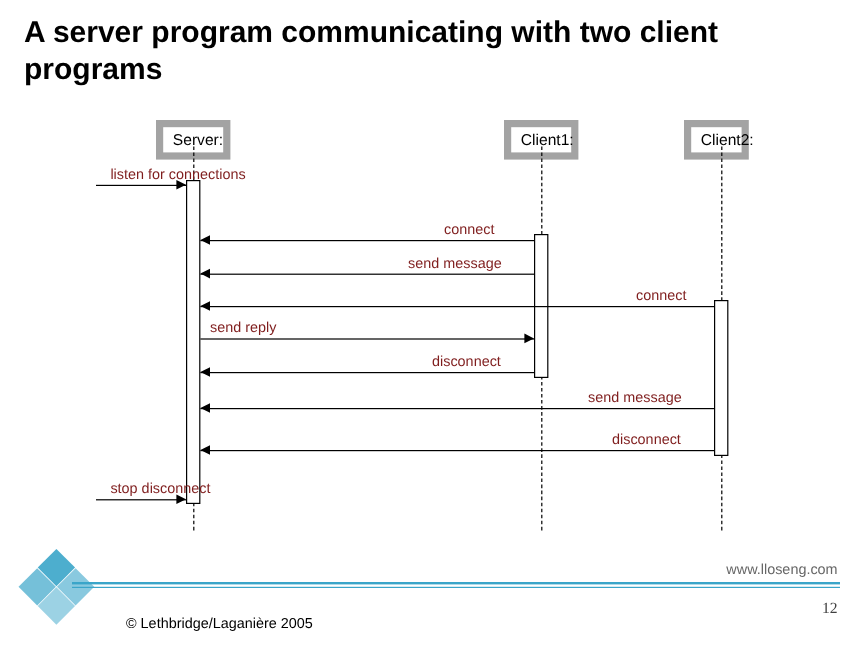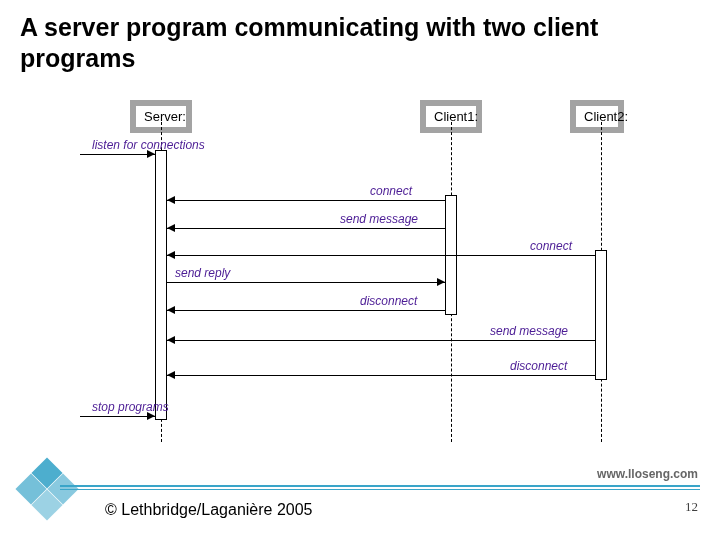--- a/index.html
+++ b/index.html
@@ -40,23 +40,22 @@
   }
   .activation {
     position: absolute;
     background: #fff;
     border: 1px solid #000;
     width: 12px;
   }
   .msg-label {
     position: absolute;
     font-size: 12px;
-    color: #4c1d95;
+    color: #7f1d1d;
     white-space: nowrap;
-    font-style: italic;
   }
   .arrow-line {
     position: absolute;
     height: 0;
     border-top: 1px solid #000;
   }
   .arrow-head-right {
     position: absolute;
     width: 0; height: 0;
     border-top: 4px solid transparent;
@@ -92,27 +91,27 @@
     top: 4px;
     height: 1px;
     background: #3aa5c9;
   }
   .website {
     position: absolute;
     right: 22px;
     top: -18px;
     font-size: 12px;
     color: #666;
-    font-weight: bold;
+    font-weight: normal;
   }
   .copyright {
     position: absolute;
     left: 105px;
-    top: 16px;
-    font-size: 16px;
+    top: 27px;
+    font-size: 12px;
     color: #000;
   }
   .chapter {
     position: absolute;
     left: 310px;
     top: 12px;
     width: 280px;
     font-size: 12px;
     color: #000;
     text-align: center;
@@ -185,21 +184,21 @@
   <div class="arrow-line" style="left:107px; top:240px; width:428px;"></div>
   <div class="arrow-head-left" style="left:107px; top:236px;"></div>
   <div class="msg-label" style="left:430px; top:224px;">send message</div>
 
   <div class="arrow-line" style="left:107px; top:275px; width:428px;"></div>
   <div class="arrow-head-left" style="left:107px; top:271px;"></div>
   <div class="msg-label" style="left:450px; top:259px;">disconnect</div>
 
   <div class="arrow-line" style="left:20px; top:316px; width:75px;"></div>
   <div class="arrow-head-right" style="left:87px; top:312px;"></div>
-  <div class="msg-label" style="left:32px; top:300px;">stop programs</div>
+  <div class="msg-label" style="left:32px; top:300px;">stop disconnect</div>
 
 </div>
 
 <div class="corner-deco">
   <div class="deco-sq" style="left:28px; top:10px; width:22px; height:22px; opacity:.9;"></div>
   <div class="deco-sq" style="left:12px; top:26px; width:22px; height:22px; opacity:.7;"></div>
   <div class="deco-sq" style="left:44px; top:26px; width:22px; height:22px; opacity:.6;"></div>
   <div class="deco-sq" style="left:28px; top:42px; width:22px; height:22px; opacity:.5;"></div>
 </div>
 

